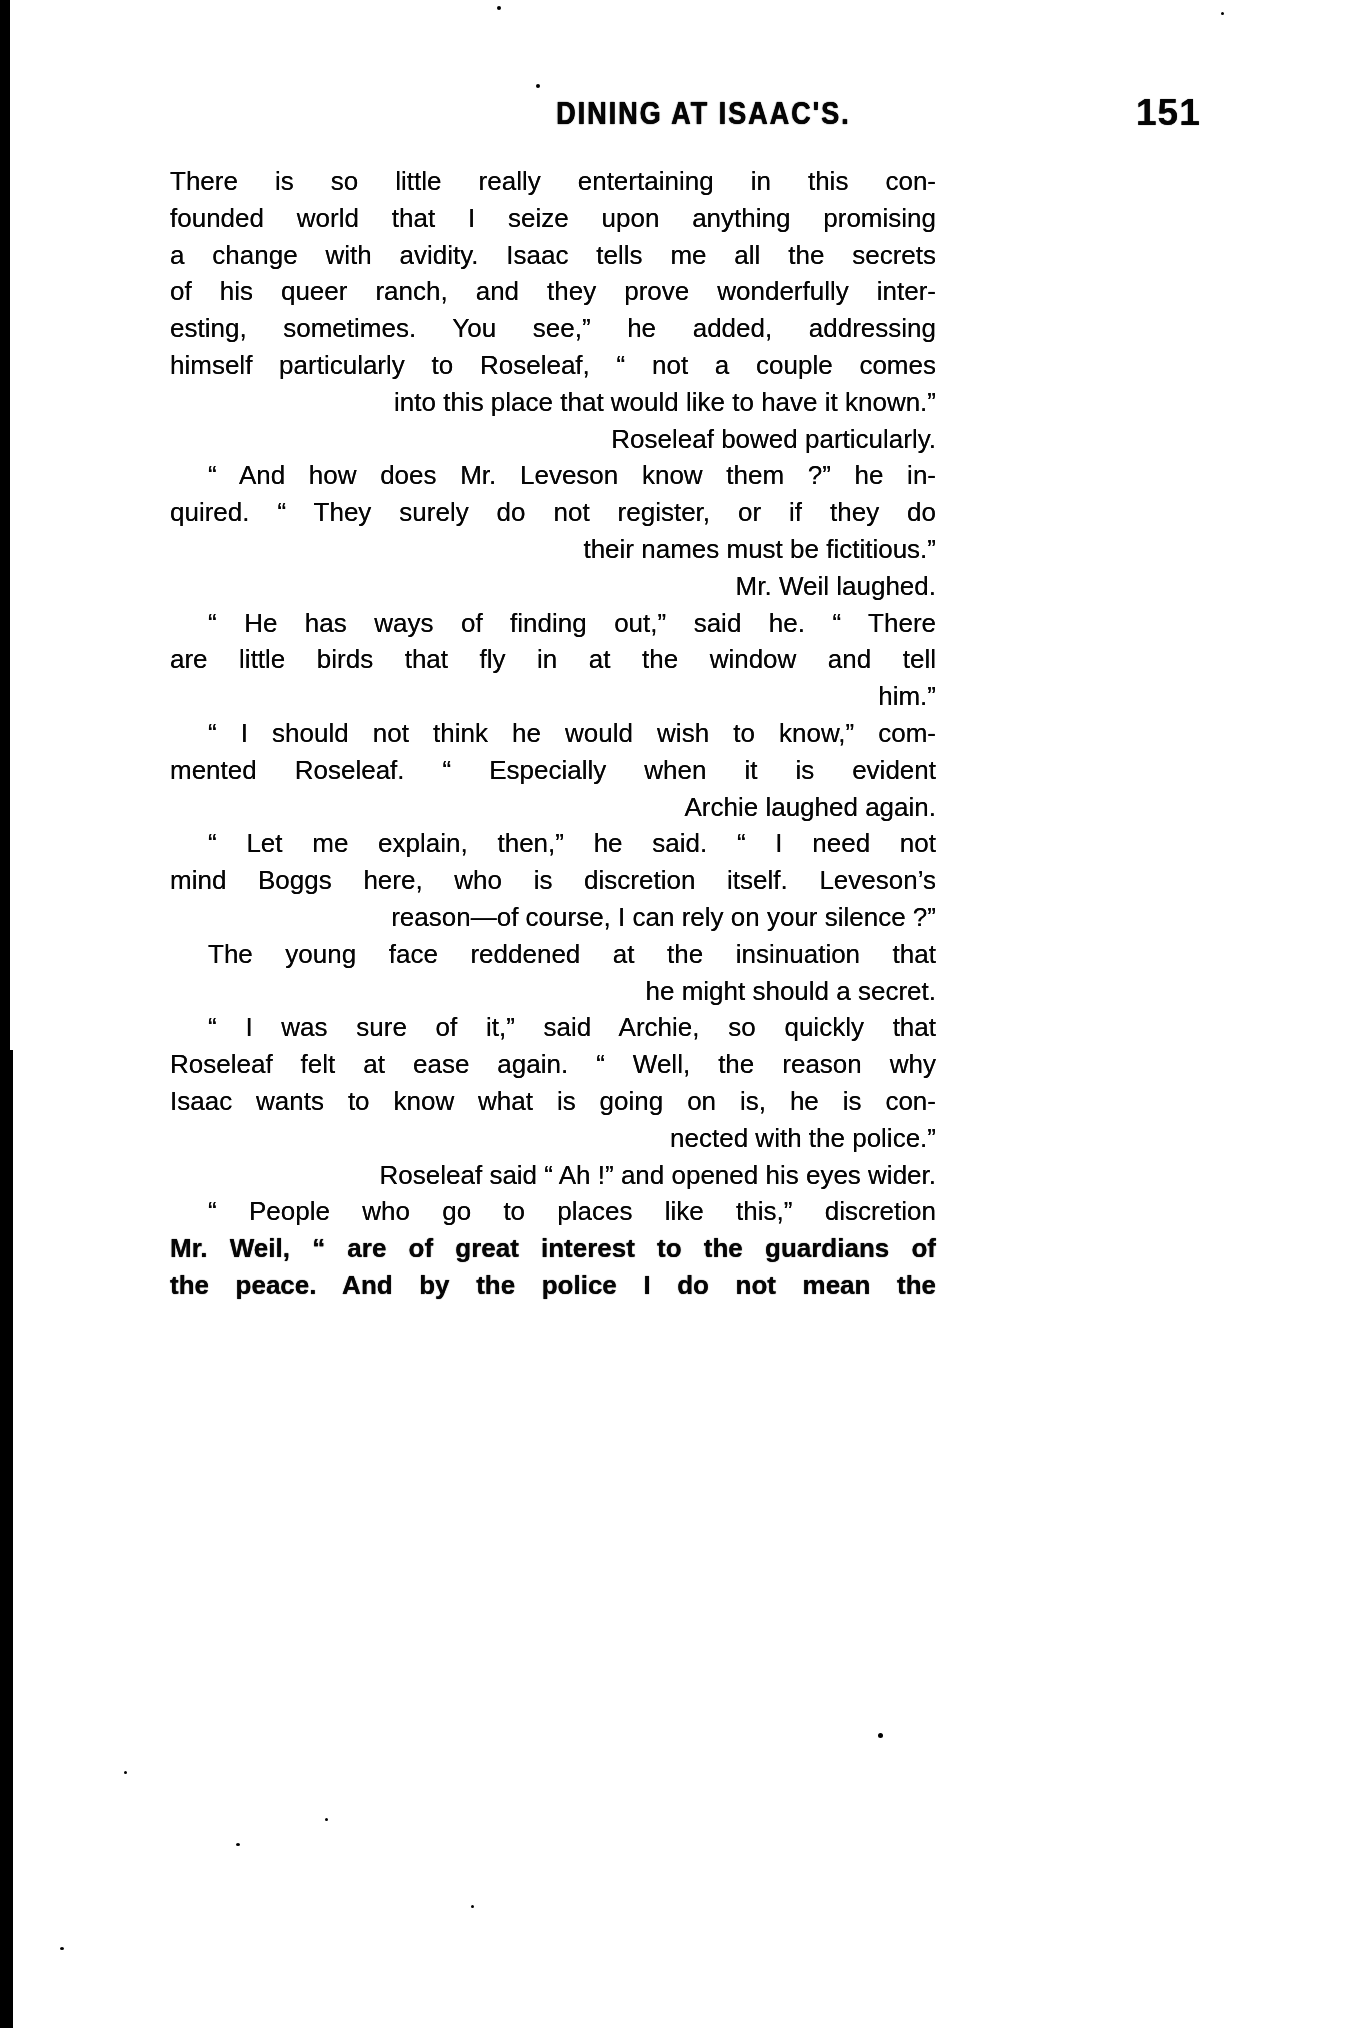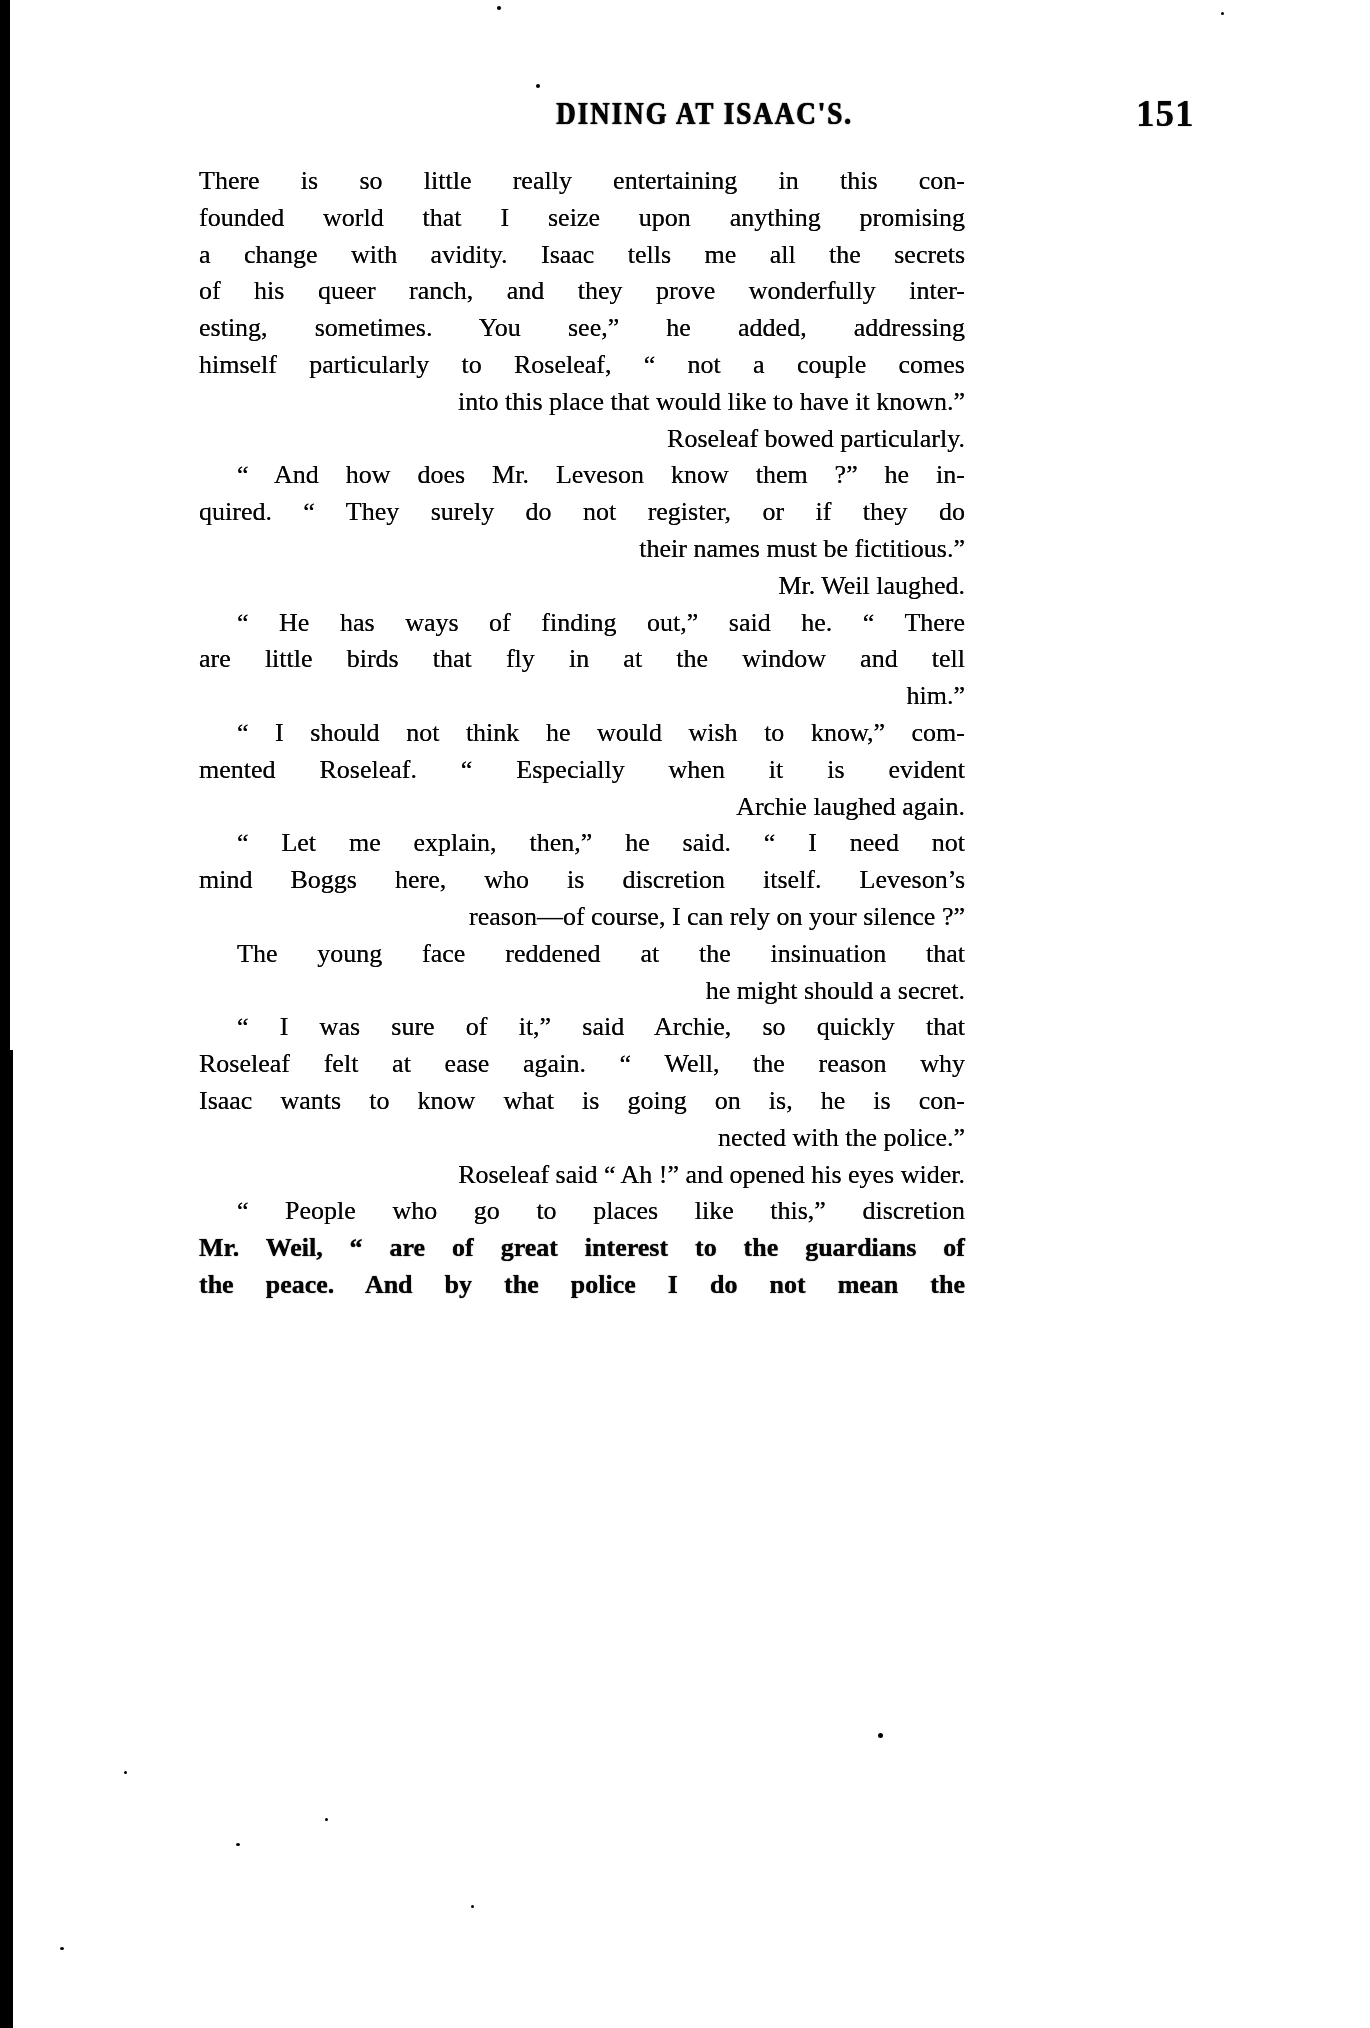--- a/index.html
+++ b/index.html
@@ -6,21 +6,21 @@
     margin: 0;
     padding: 0;
     background: #ffffff;
   }
   .page {
     position: relative;
     width: 1370px;
     height: 2028px;
     background: #ffffff;
     color: #050505;
-    font-family: Liberation Serif, serif;
+    font-family: Liberation Sans, sans-serif;
     overflow: hidden;
   }
   
   .scan-bar {
     position: absolute;
     left: 0; top: 0;
     width: 10px; height: 2028px;
     background: #000;
   }
   .scan-bar::after {
@@ -57,21 +57,20 @@
     text-shadow: 0 0 0.8px #000;
   }
   .body-text {
     position: absolute;
     left: 170px;
     top: 163px;
     width: 766px;
     font-size: 26px;
     line-height: 36.8px;
     text-shadow: 0 0 0.6px rgba(0,0,0,0.85);
-    margin-left: 29px;
   }
   .line {
     white-space: normal;
     text-align: right;
   }
   .line.justify {
     text-align: justify;
     text-align-last: justify;
   }
   .line.indent {

